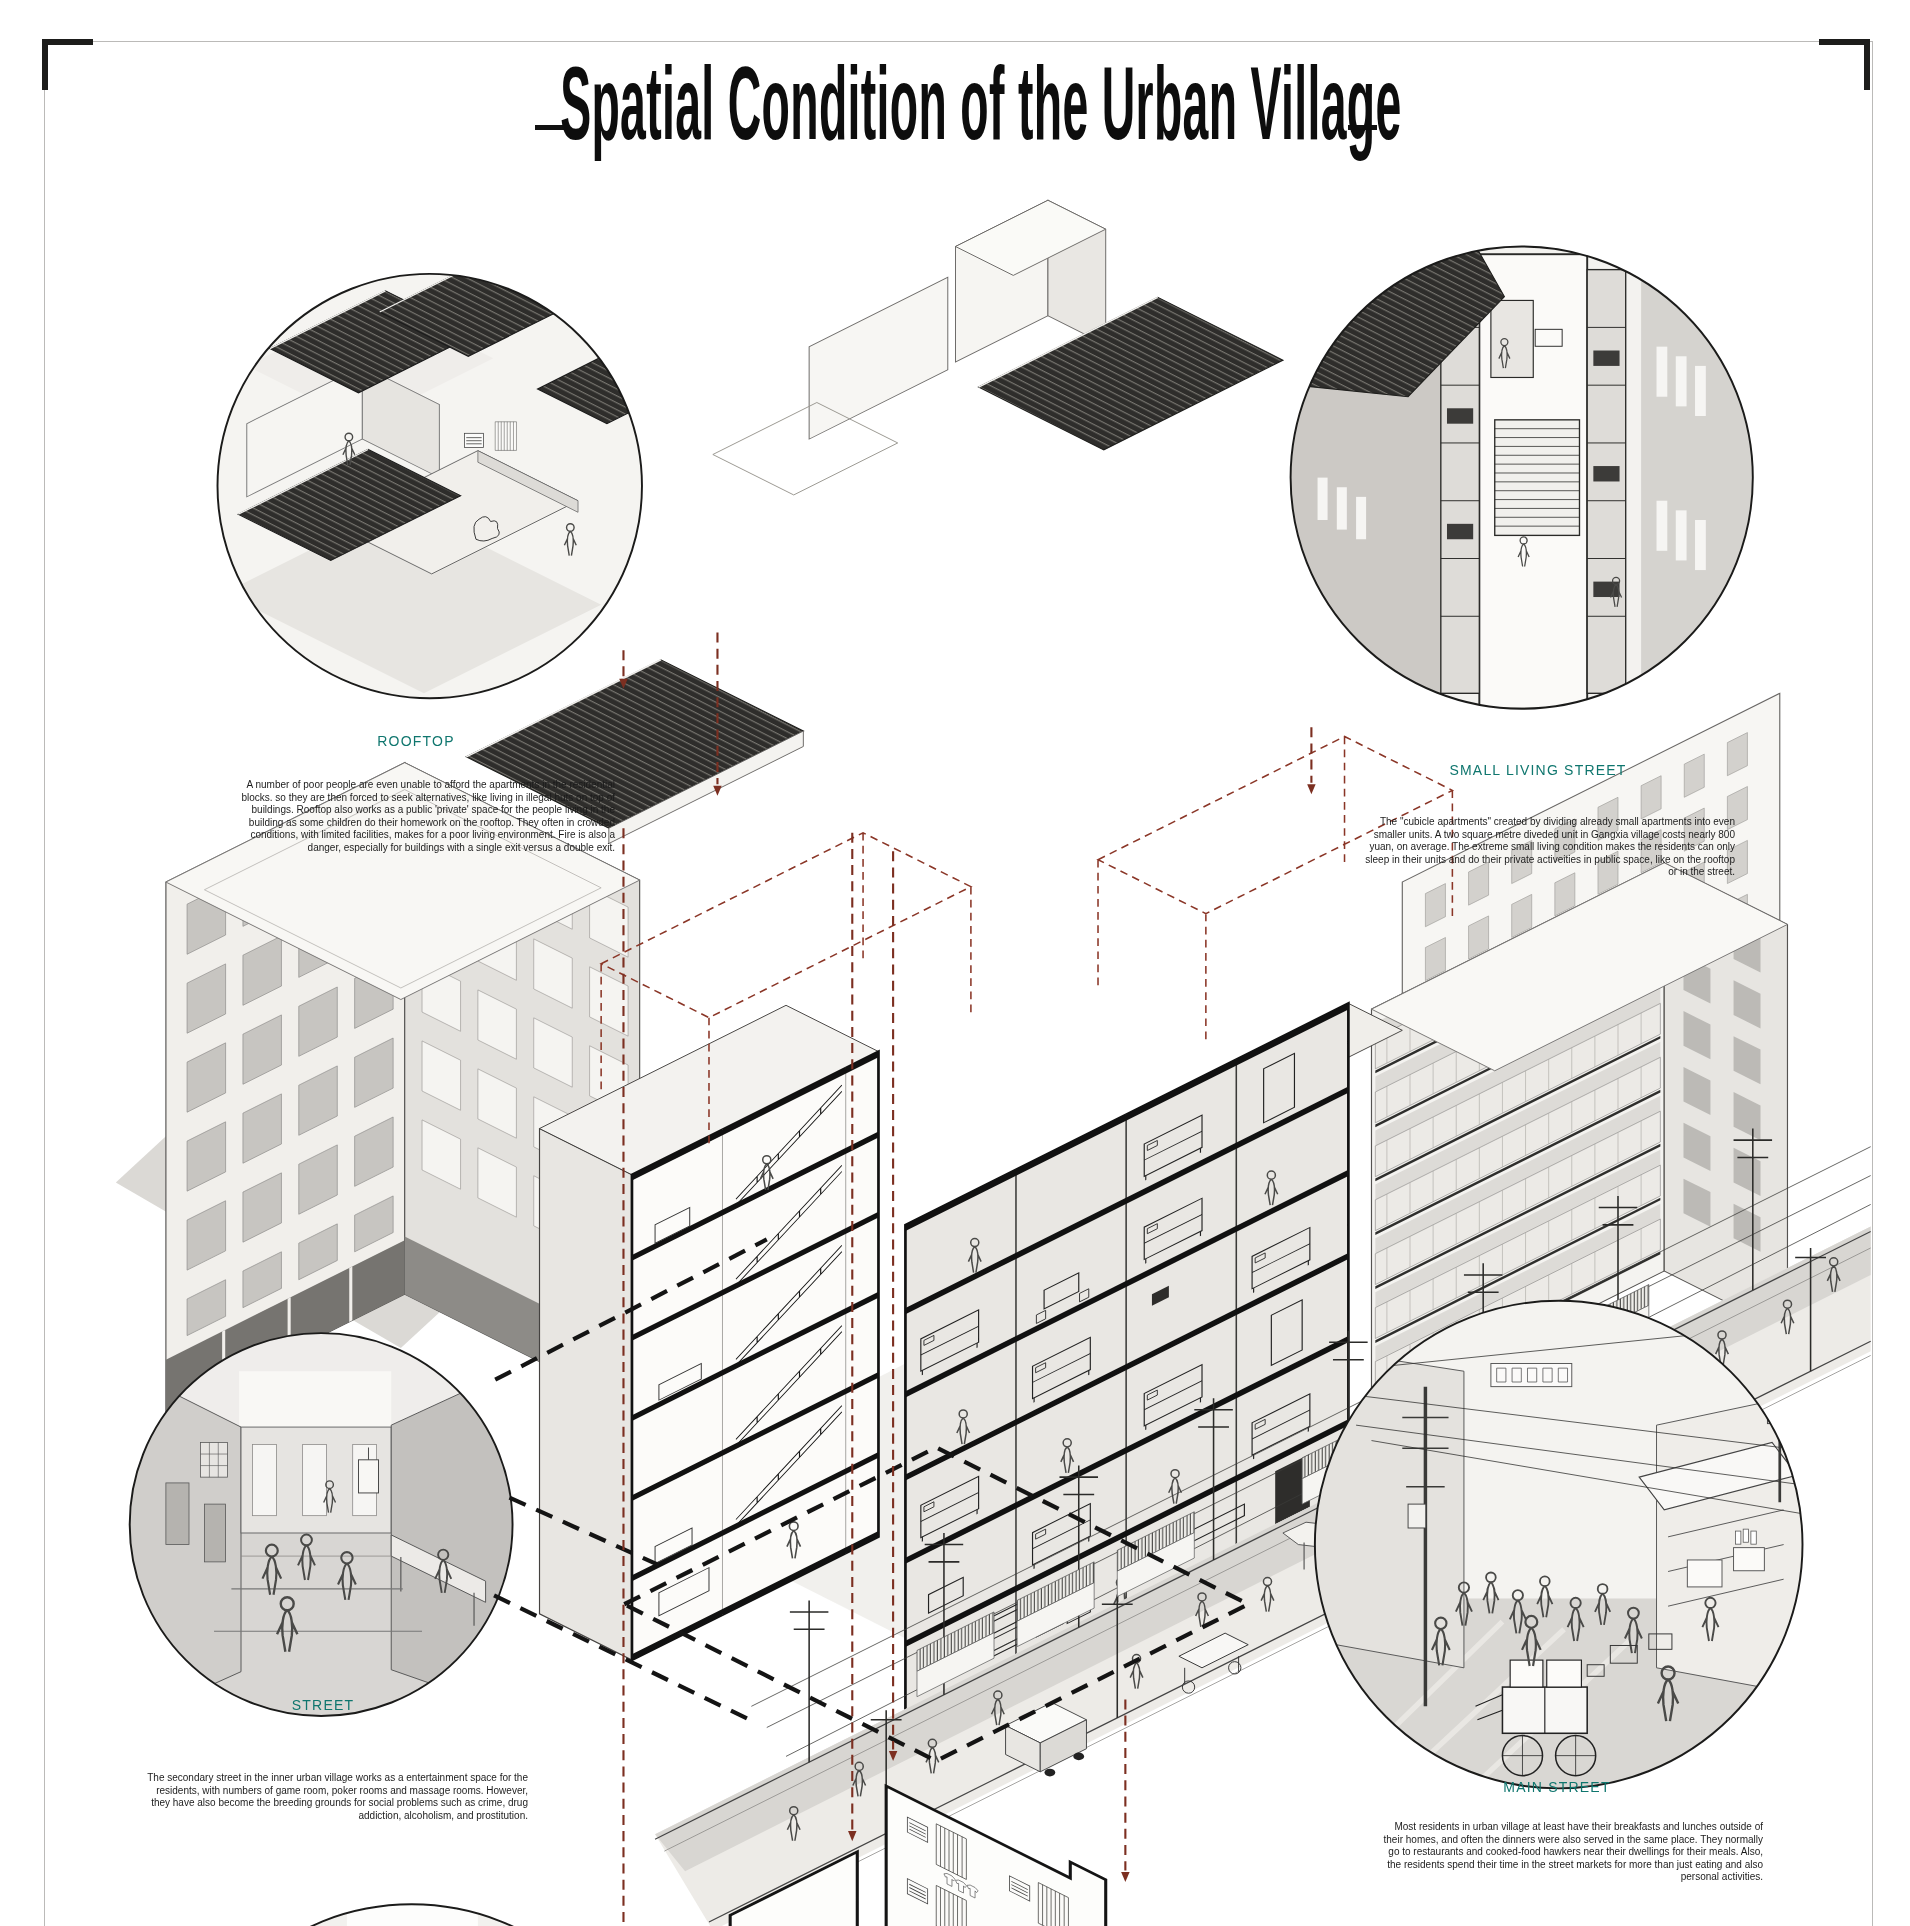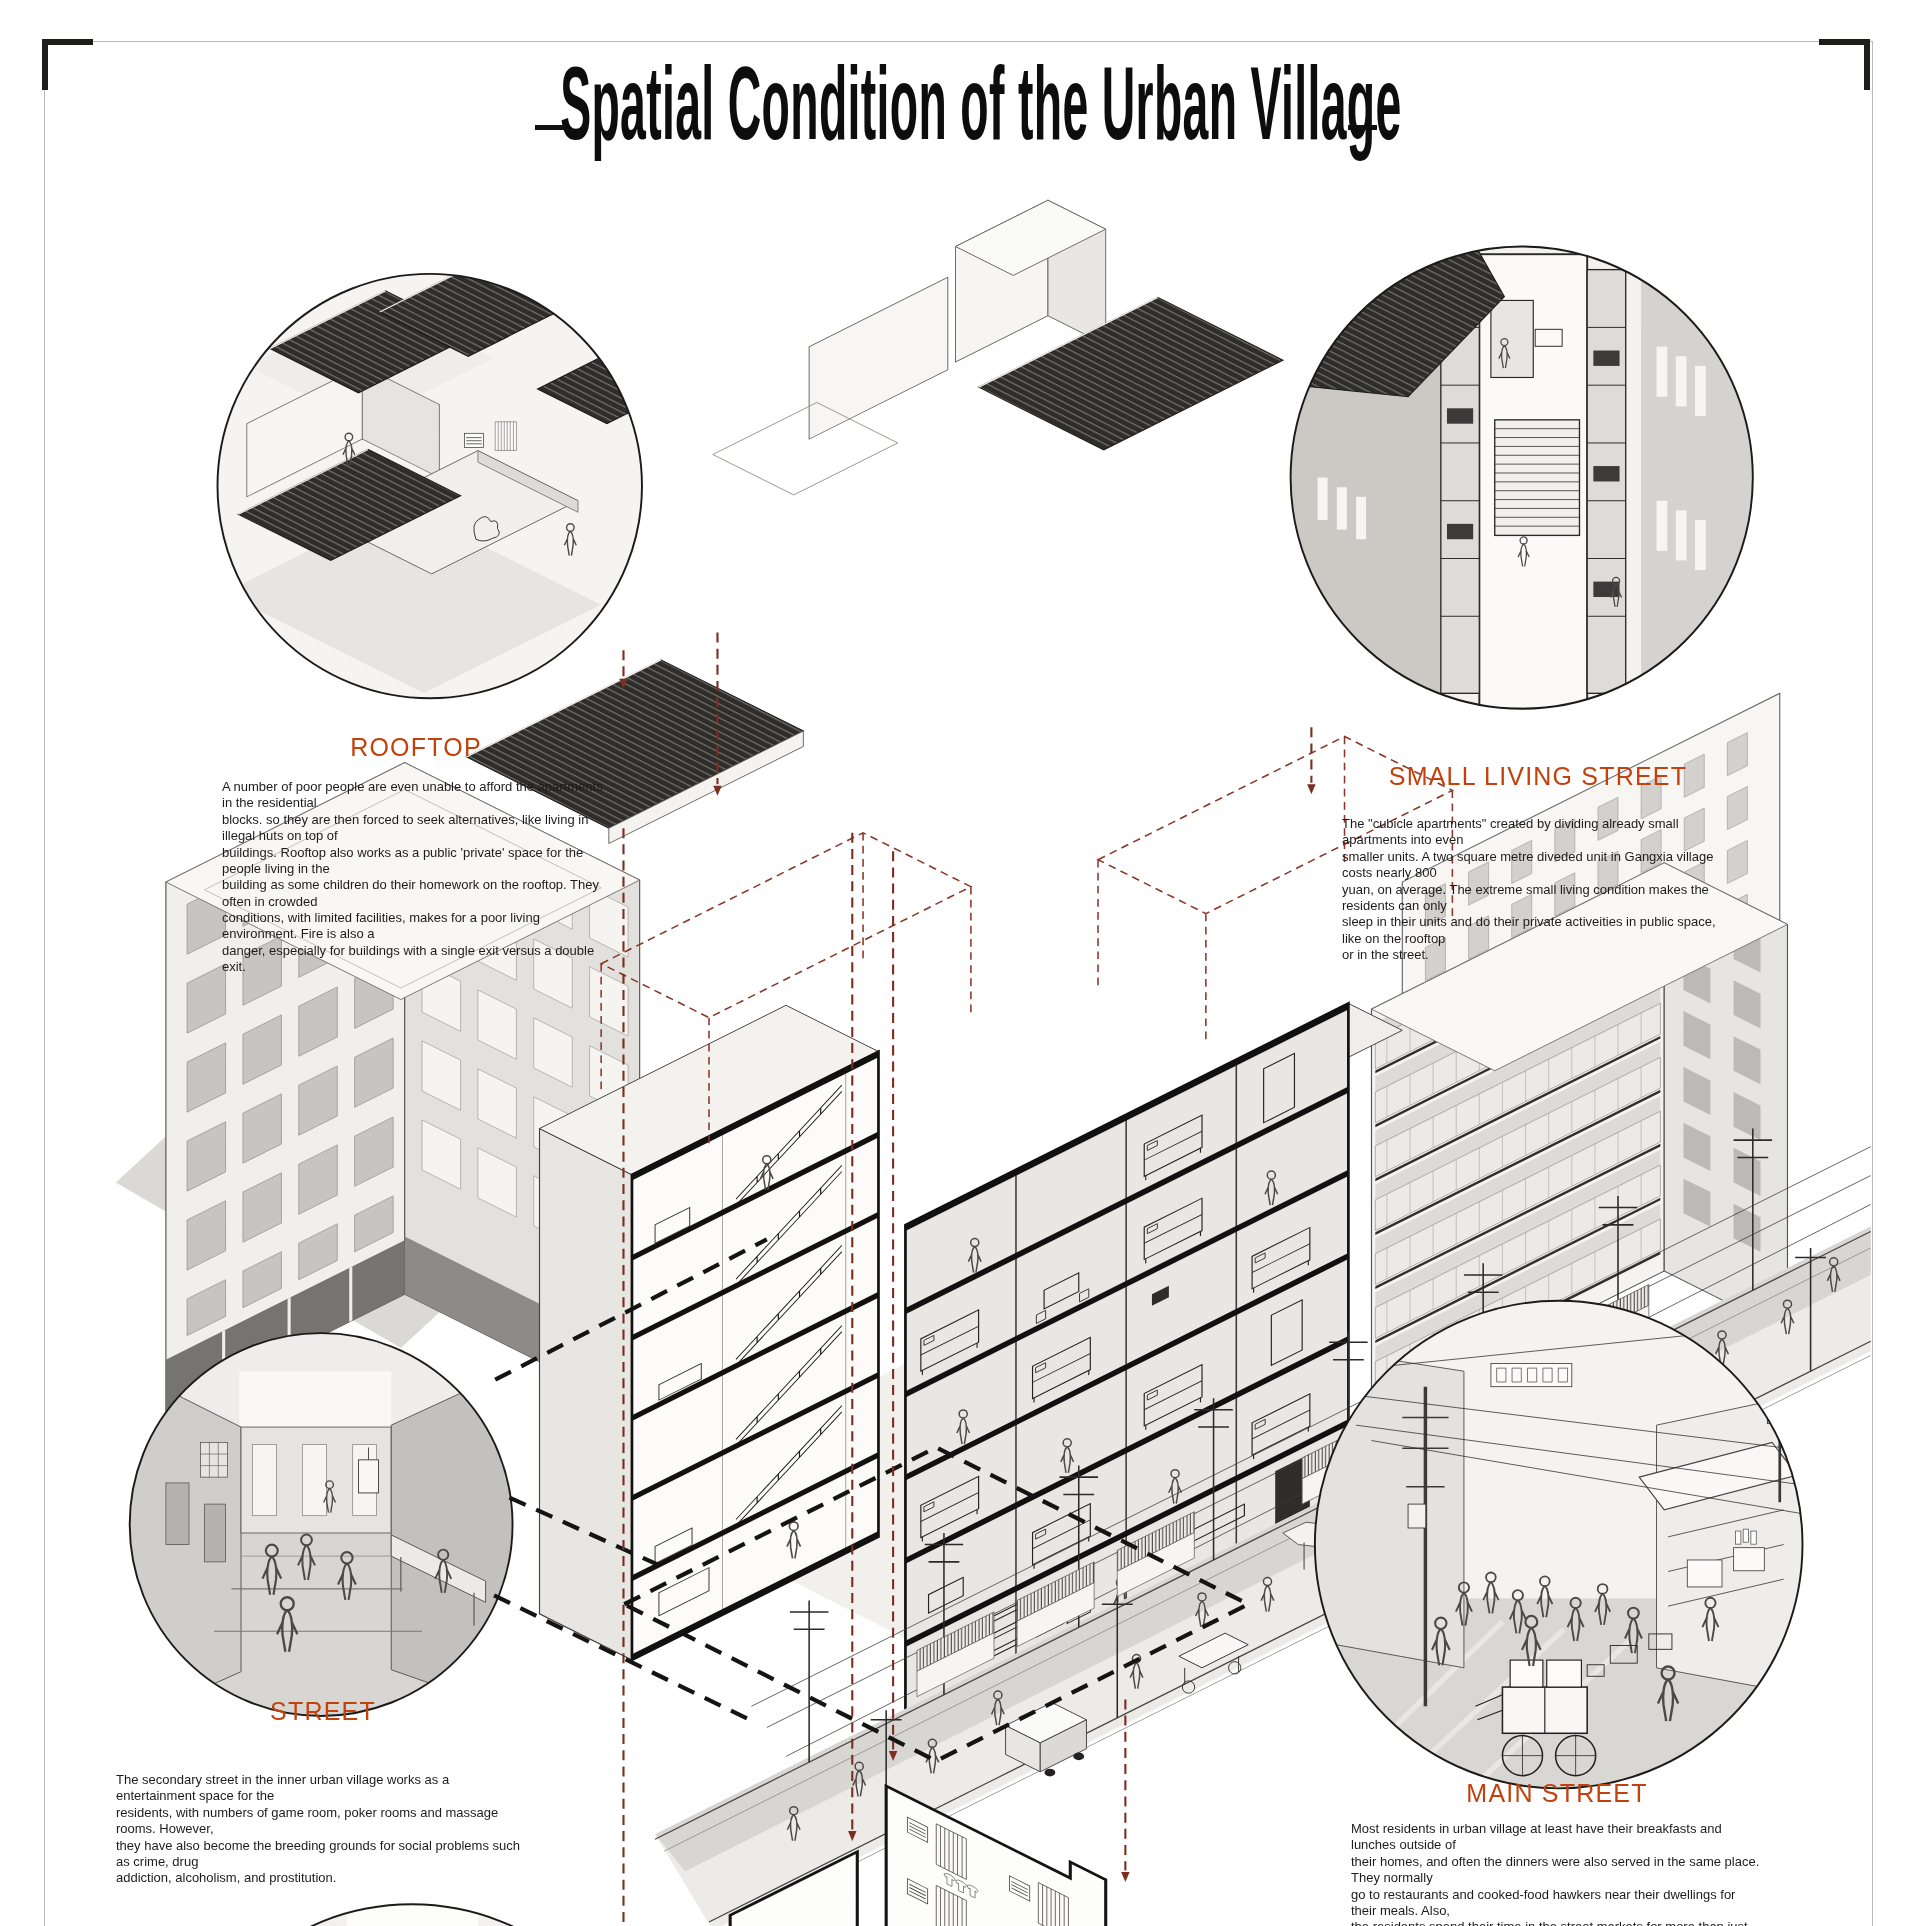--- a/index.html
+++ b/index.html
@@ -5,22 +5,22 @@
   html,body{margin:0;padding:0}
   body{width:1911px;height:2702px;position:relative;background:#fff;overflow:hidden;
        font-family:"Liberation Sans",sans-serif;color:#181818}
   .abs{position:absolute}
   .frame{left:44px;top:41px;width:1827px;height:2638px;border:0.8px solid #bbbab8}
   .corner{background:#1d1d1b}
   .title-row{left:455px;top:61px;width:1002px;text-align:right}
   .title-text{display:inline-block;font-size:58px;font-weight:700;letter-spacing:0.4px;color:#0d0d0d;
               transform:scale(.8,1.78);transform-origin:50% 35%;white-space:nowrap}
   .tdash{background:#111;width:28.5px;height:5px;top:125px}
-  .sec-label{font-size:25px;letter-spacing:1.2px;text-align:center;color:#c2410c;font-weight:400;white-space:nowrap}
-  .caption{font-size:13px;line-height:1.26;text-align:left;white-space:pre-line;color:#1c1c1c}
+  .sec-label{font-size:14px;letter-spacing:1.2px;text-align:center;color:#0f766e;font-weight:400;white-space:nowrap}
+  .caption{font-size:10px;line-height:1.26;text-align:right;white-space:pre-line;color:#1c1c1c}
   .ln{fill:none;stroke:#3a3a38;stroke-width:2.5}
   .stair{fill:none;stroke:#161616;stroke-width:3}
   .fig{fill:none;stroke:#4a4a48;stroke-width:2.6}
   .redDash{fill:none;stroke:#7c2f21;stroke-width:5.5;stroke-dasharray:26 16}
   .redDashThin{fill:none;stroke:#8a3526;stroke-width:4;stroke-dasharray:20 14}
   .blkDash{fill:none;stroke:#141414;stroke-width:11;stroke-dasharray:46 30}
   .circ{fill:none;stroke:#1b1b1a;stroke-width:5}
 </style>
 </head>
 <body>

